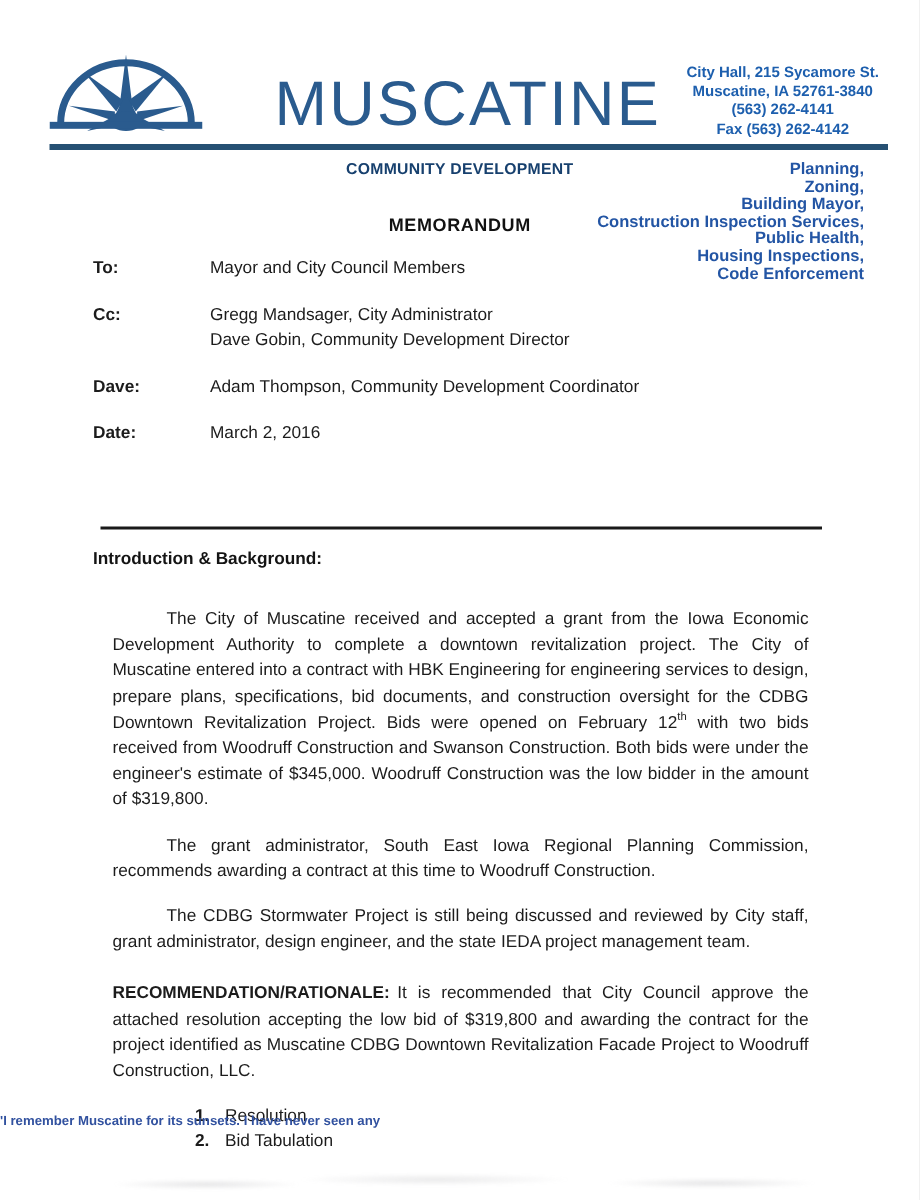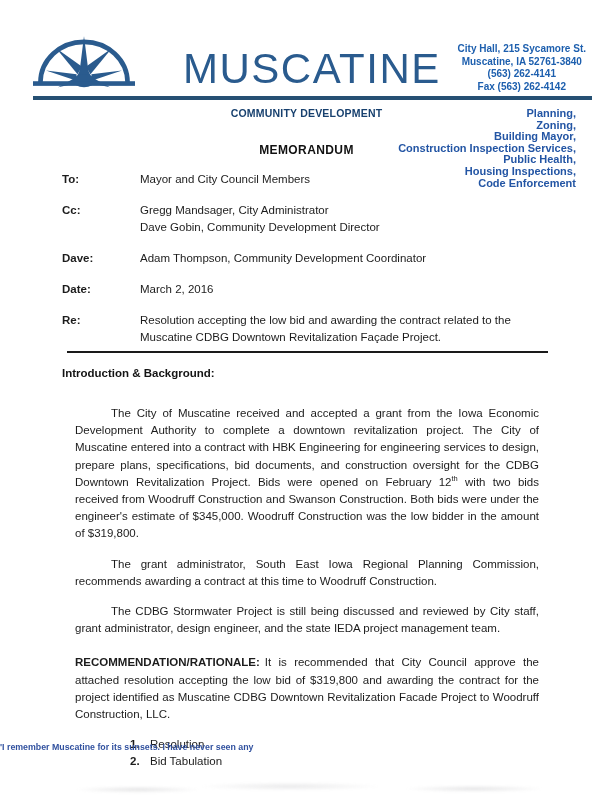--- a/index.html
+++ b/index.html
@@ -154,27 +154,20 @@
         <div class="memo-values">
           <div>Adam Thompson, Community Development Coordinator</div>
         </div>
       </div>
       <div class="memo-row">
         <div class="memo-label">Date:</div>
         <div class="memo-values">
           <div>March 2, 2016</div>
         </div>
       </div>
-      <div class="memo-row">
-        <div class="memo-label">Re:</div>
-        <div class="memo-values">
-          <div>Resolution accepting the low bid and awarding the contract related to the</div>
-          <div>Muscatine CDBG Downtown Revitalization Façade Project.</div>
-        </div>
-      </div>
     </div>
 
   <div class="section-divider"></div>
   <div class="section-heading">Introduction &amp; Background:</div>
 
   <div class="body-paragraphs">
     <div>
         <p class="para indent"><span>The City of Muscatine received and accepted a grant from the Iowa Economic Development Authority to complete a downtown revitalization project. The City of Muscatine entered into a contract with HBK Engineering for engineering services to design, prepare plans, specifications, bid documents, and construction oversight for the CDBG Downtown Revitalization Project. Bids were opened on February 12</span><sup>th</sup><span> with two bids received from Woodruff Construction and Swanson Construction. Both bids were under the engineer's estimate of $345,000. Woodruff Construction was the low bidder in the amount of $319,800.</span></p>
         <p class="para indent"><span>The grant administrator, South East Iowa Regional Planning Commission, recommends awarding a contract at this time to Woodruff Construction.</span></p>
         <p class="para indent"><span>The CDBG Stormwater Project is still being discussed and reviewed by City staff, grant administrator, design engineer, and the state IEDA project management team.</span></p>

